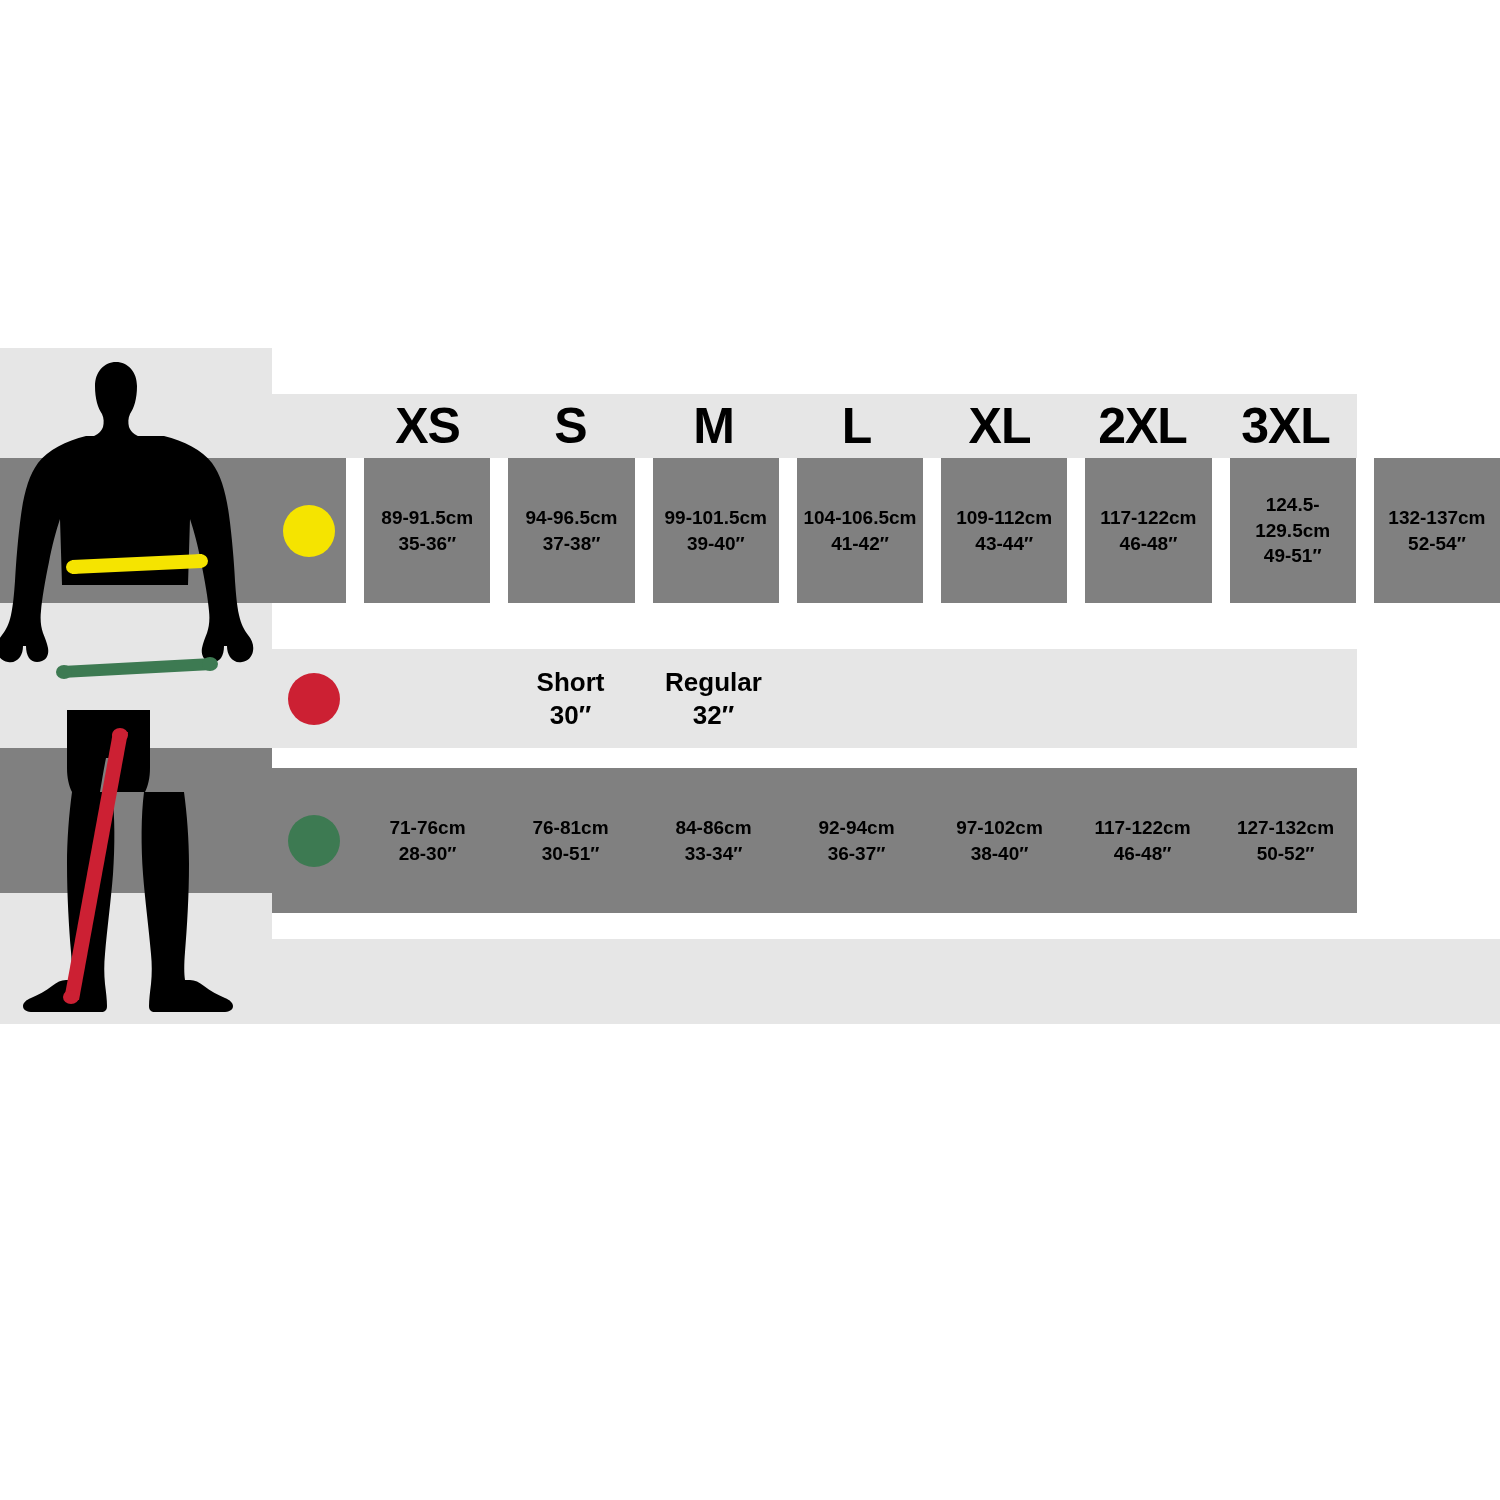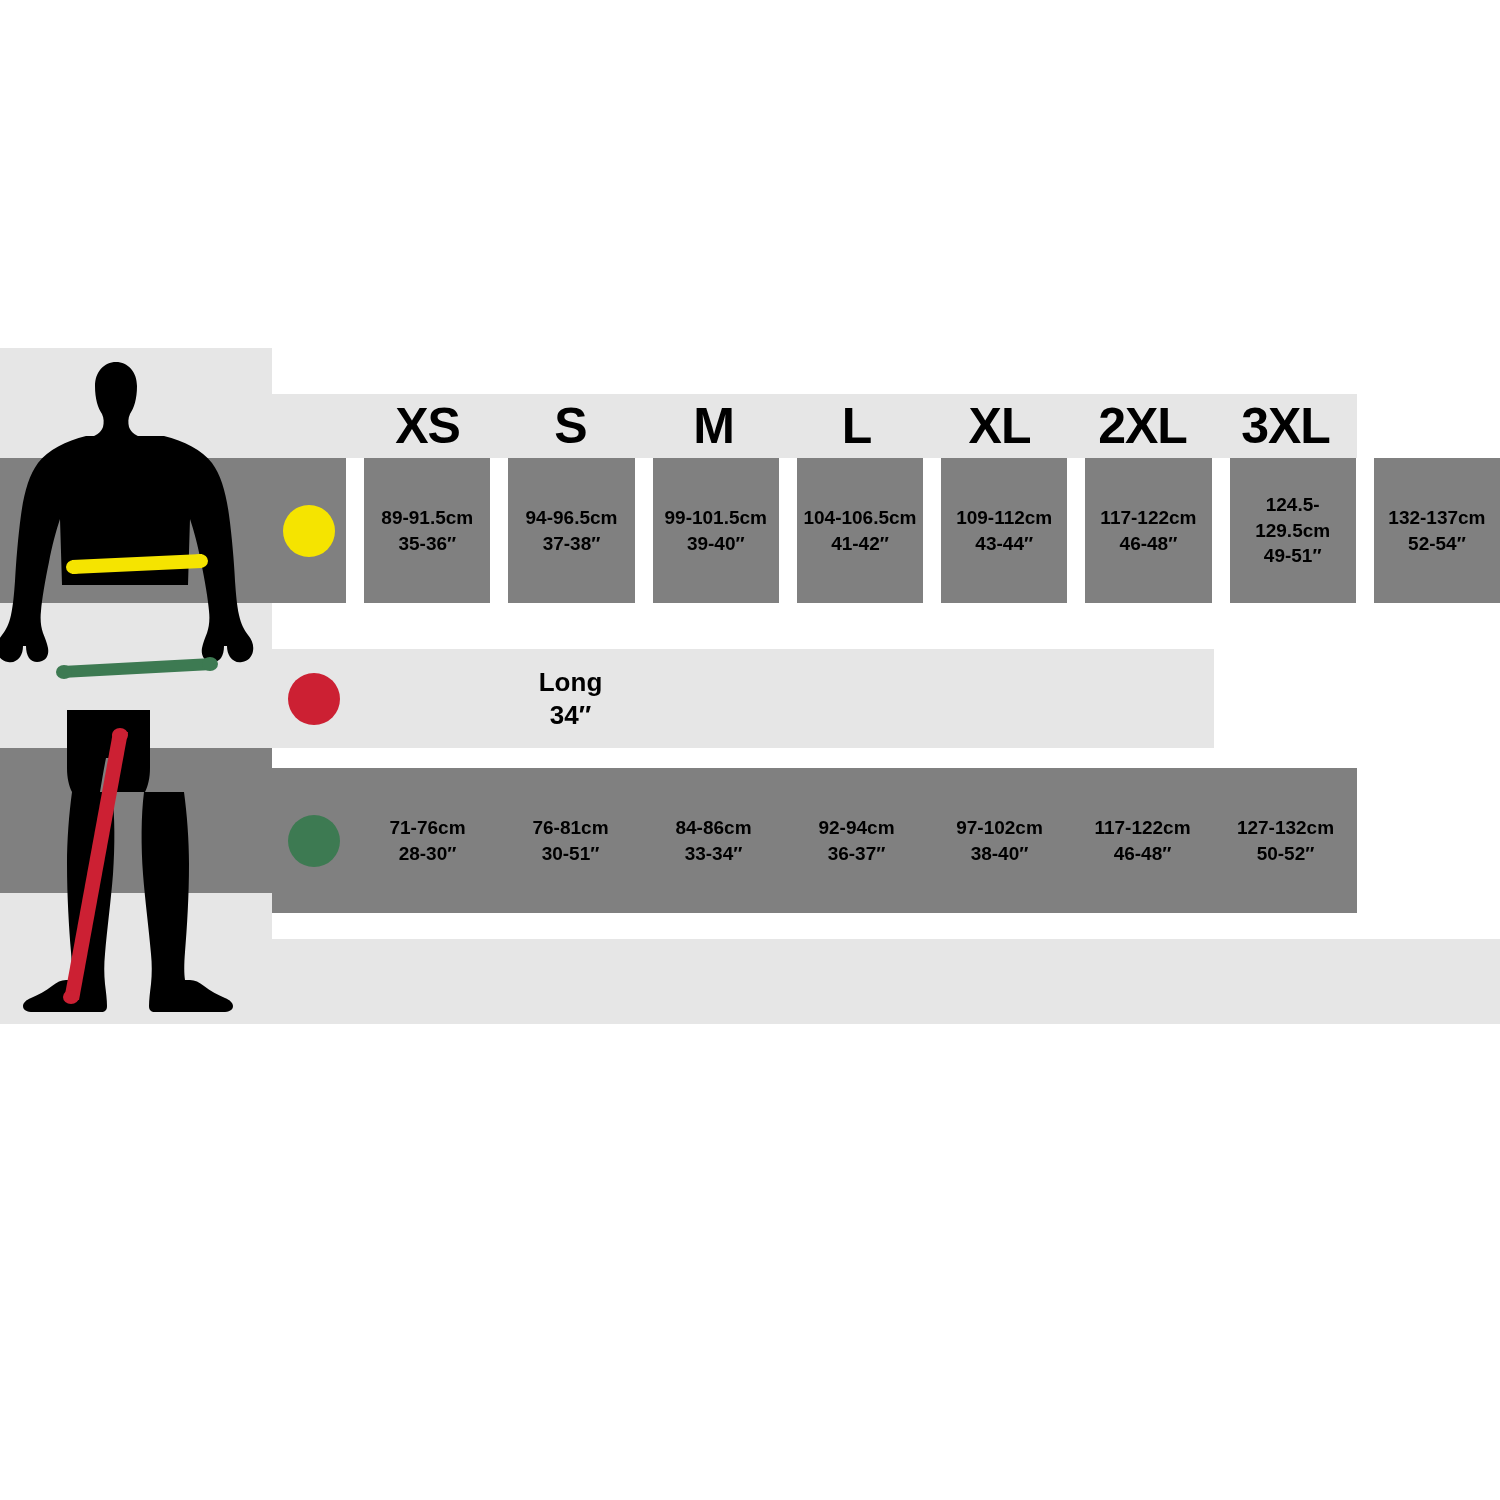--- a/index.html
+++ b/index.html
@@ -230,22 +230,26 @@
 
       <div class="row row-leg">
         <div class="cell c-marker band-light">
           <span class="dot dot-red"></span>
         </div>
         <div class="cell c-size band-light">
           <span class="fit"></span>
           <span class="fit l2"></span>
         </div>
         <div class="cell c-size band-light">
-          <span class="fit">Long</span>
-          <span class="fit l2">34″</span>
+          <span class="fit">Short</span>
+          <span class="fit l2">30″</span>
+        </div>
+        <div class="cell c-size band-light">
+          <span class="fit">Regular</span>
+          <span class="fit l2">32″</span>
         </div>
         <div class="cell c-size band-light">
           <span class="fit"></span>
           <span class="fit l2"></span>
         </div>
         <div class="cell c-size band-light">
           <span class="fit"></span>
           <span class="fit l2"></span>
         </div>
         <div class="cell c-size band-light">

